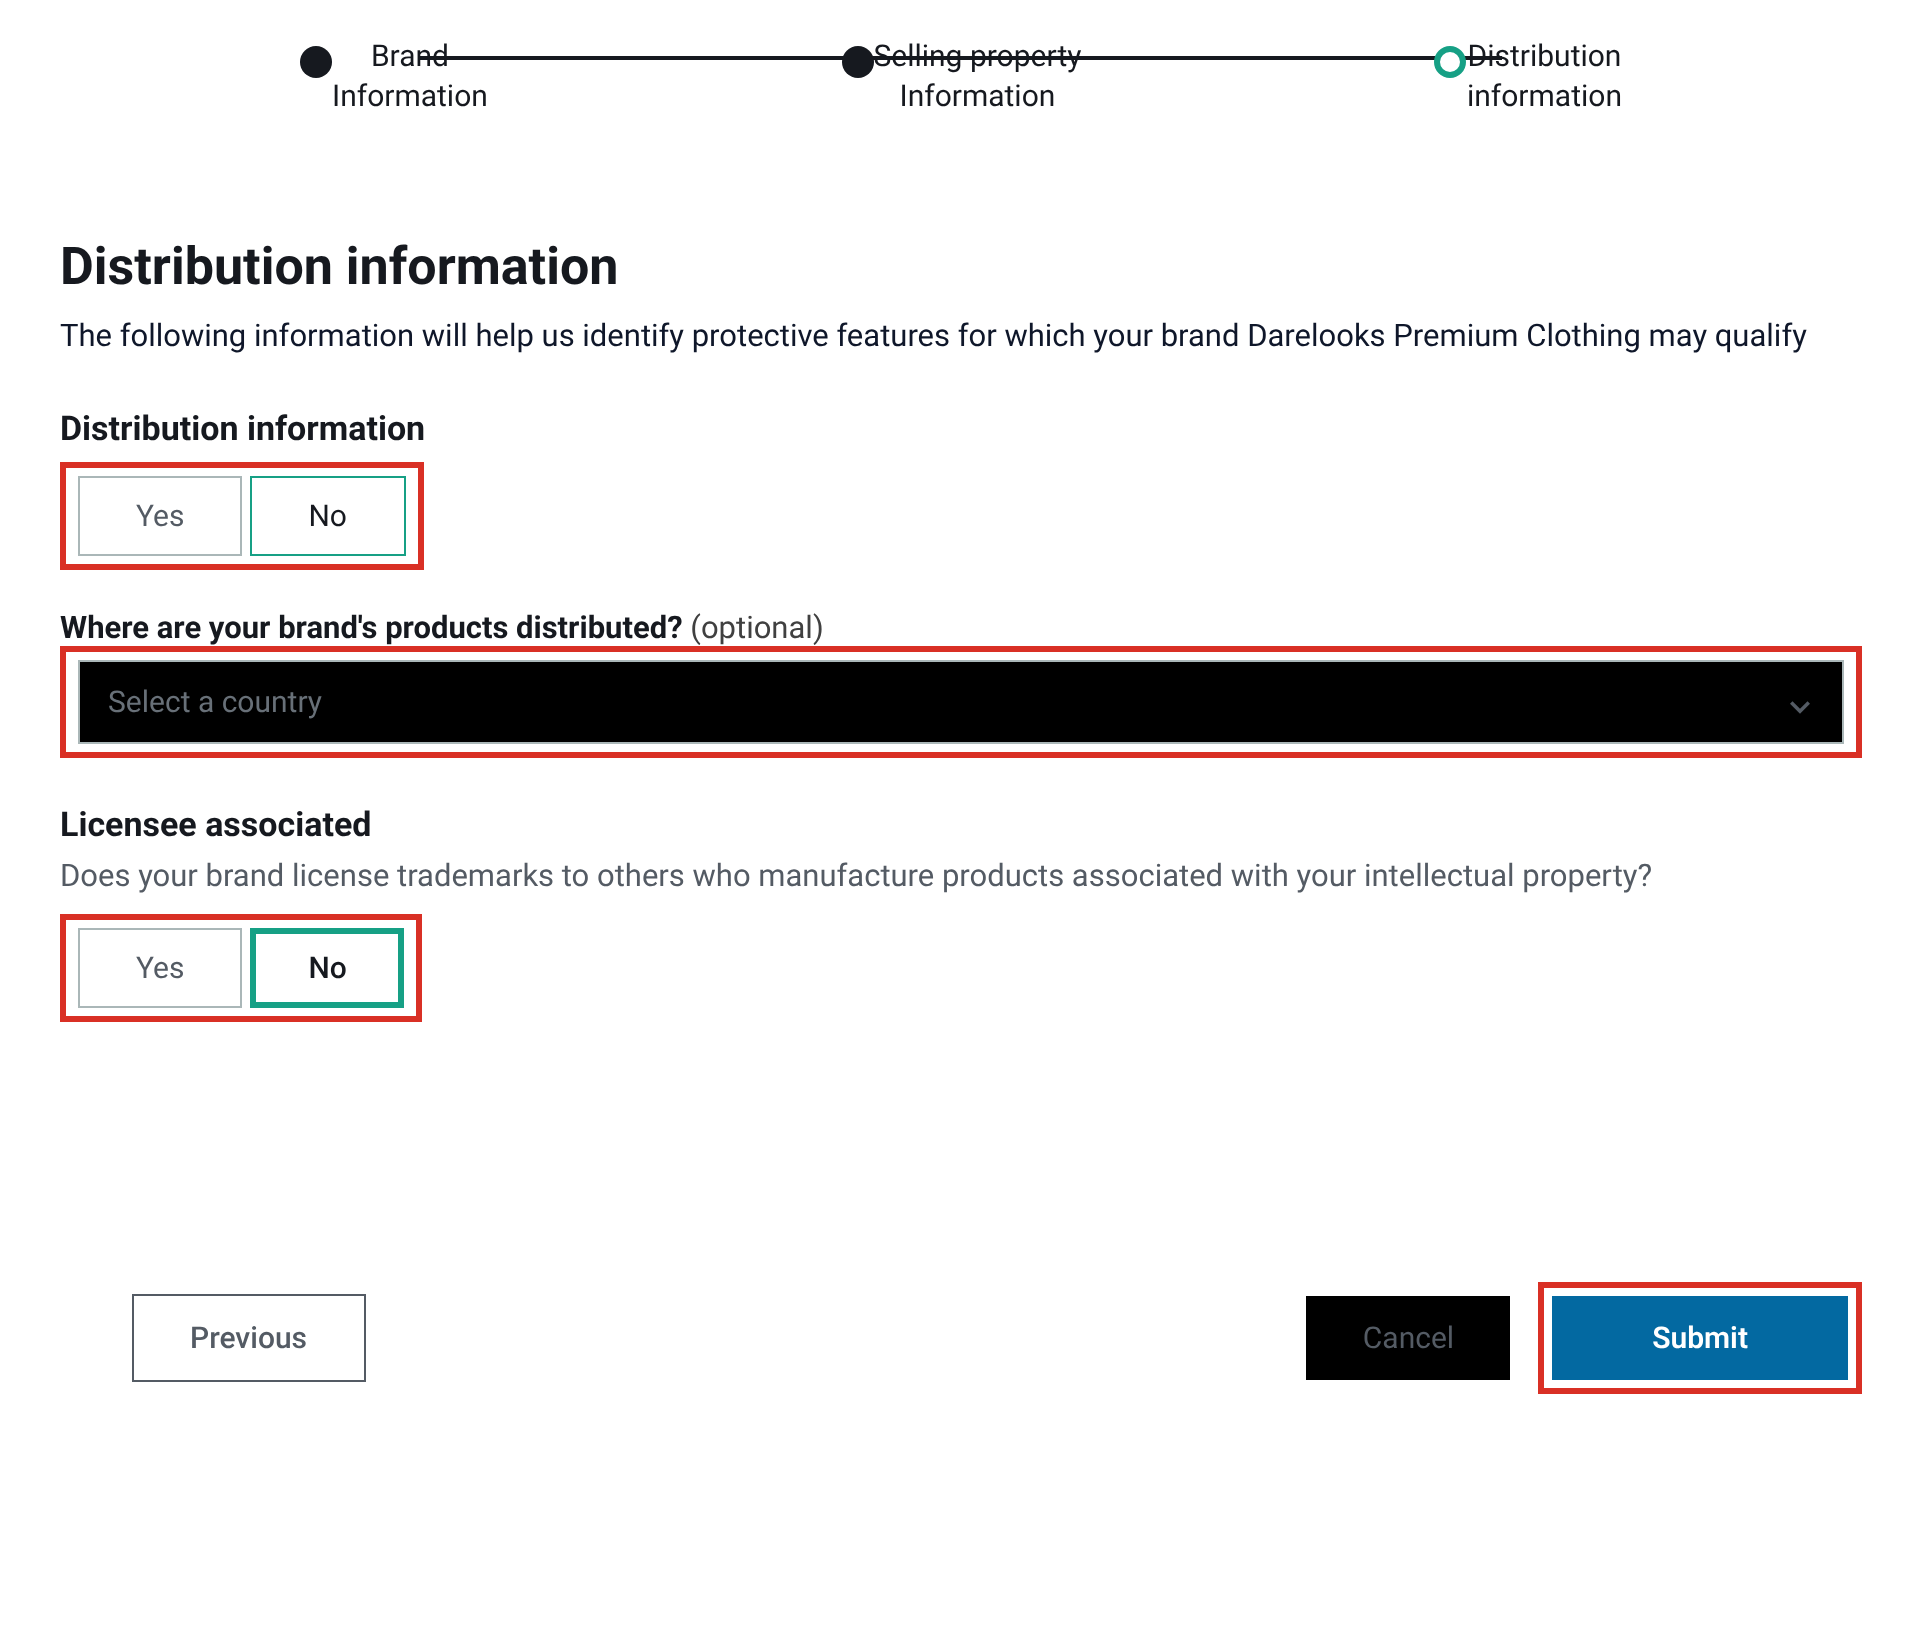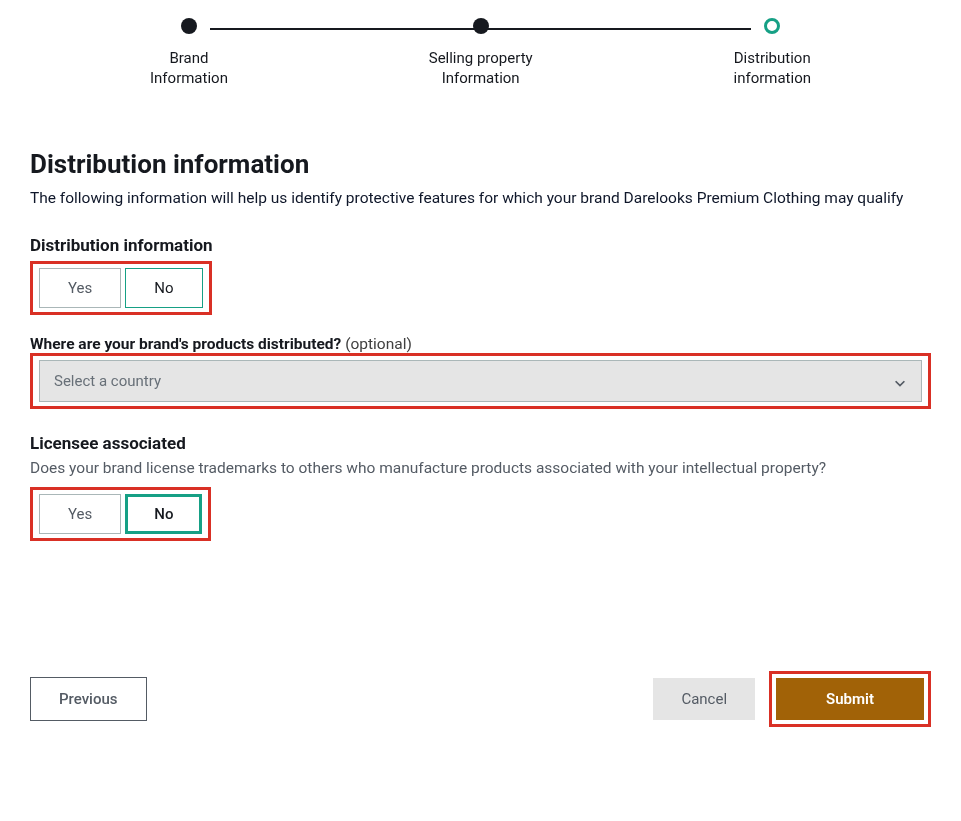--- a/index.html
+++ b/index.html
@@ -27,21 +27,20 @@
       left: 180px;
       right: 180px;
       height: 2px;
       background: #16191f;
       z-index: 0;
     }
     .step {
       position: relative;
       z-index: 1;
       display: flex;
-      flex-direction: column;
       align-items: center;
       text-align: center;
     }
     .step-dot {
       width: 16px;
       height: 16px;
       border-radius: 50%;
       margin-bottom: 14px;
     }
     .step-dot.filled {
@@ -122,21 +121,21 @@
       padding: 8px 26px;
     }
     .question-label {
       font-size: 15.5px;
       font-weight: 700;
       color: #16191f;
       margin-bottom: 0;
     }
     .select-field {
       width: 100%;
-      background: #e5e5e5;
+      background: #000000;
       border: 1px solid #aab7b8;
       padding: 11px 14px;
       font-size: 15px;
       color: #687078;
       cursor: pointer;
       display: flex;
       justify-content: space-between;
       align-items: flex-end;
     }
     .section-block {
@@ -173,28 +172,29 @@
       font-size: 15px;
       padding: 12px 28px;
       cursor: pointer;
       border: none;
     }
     .btn-outline {
       background: #fff;
       border: 1px solid #545b64;
       color: #545b64;
       font-weight: 500;
+      margin-left: 36px;
     }
     .btn-ghost {
-      background: #e5e5e5;
+      background: #000000;
       color: #545b64;
       border: none;
     }
     .btn-primary {
-      background: #a16207;
+      background: #0369a1;
       color: #fff;
       font-weight: 600;
       padding: 12px 50px;
     }
     .submit-highlight {
       border: 3px solid #d93025;
       padding: 4px;
       display: inline-block;
     }
   </style>

